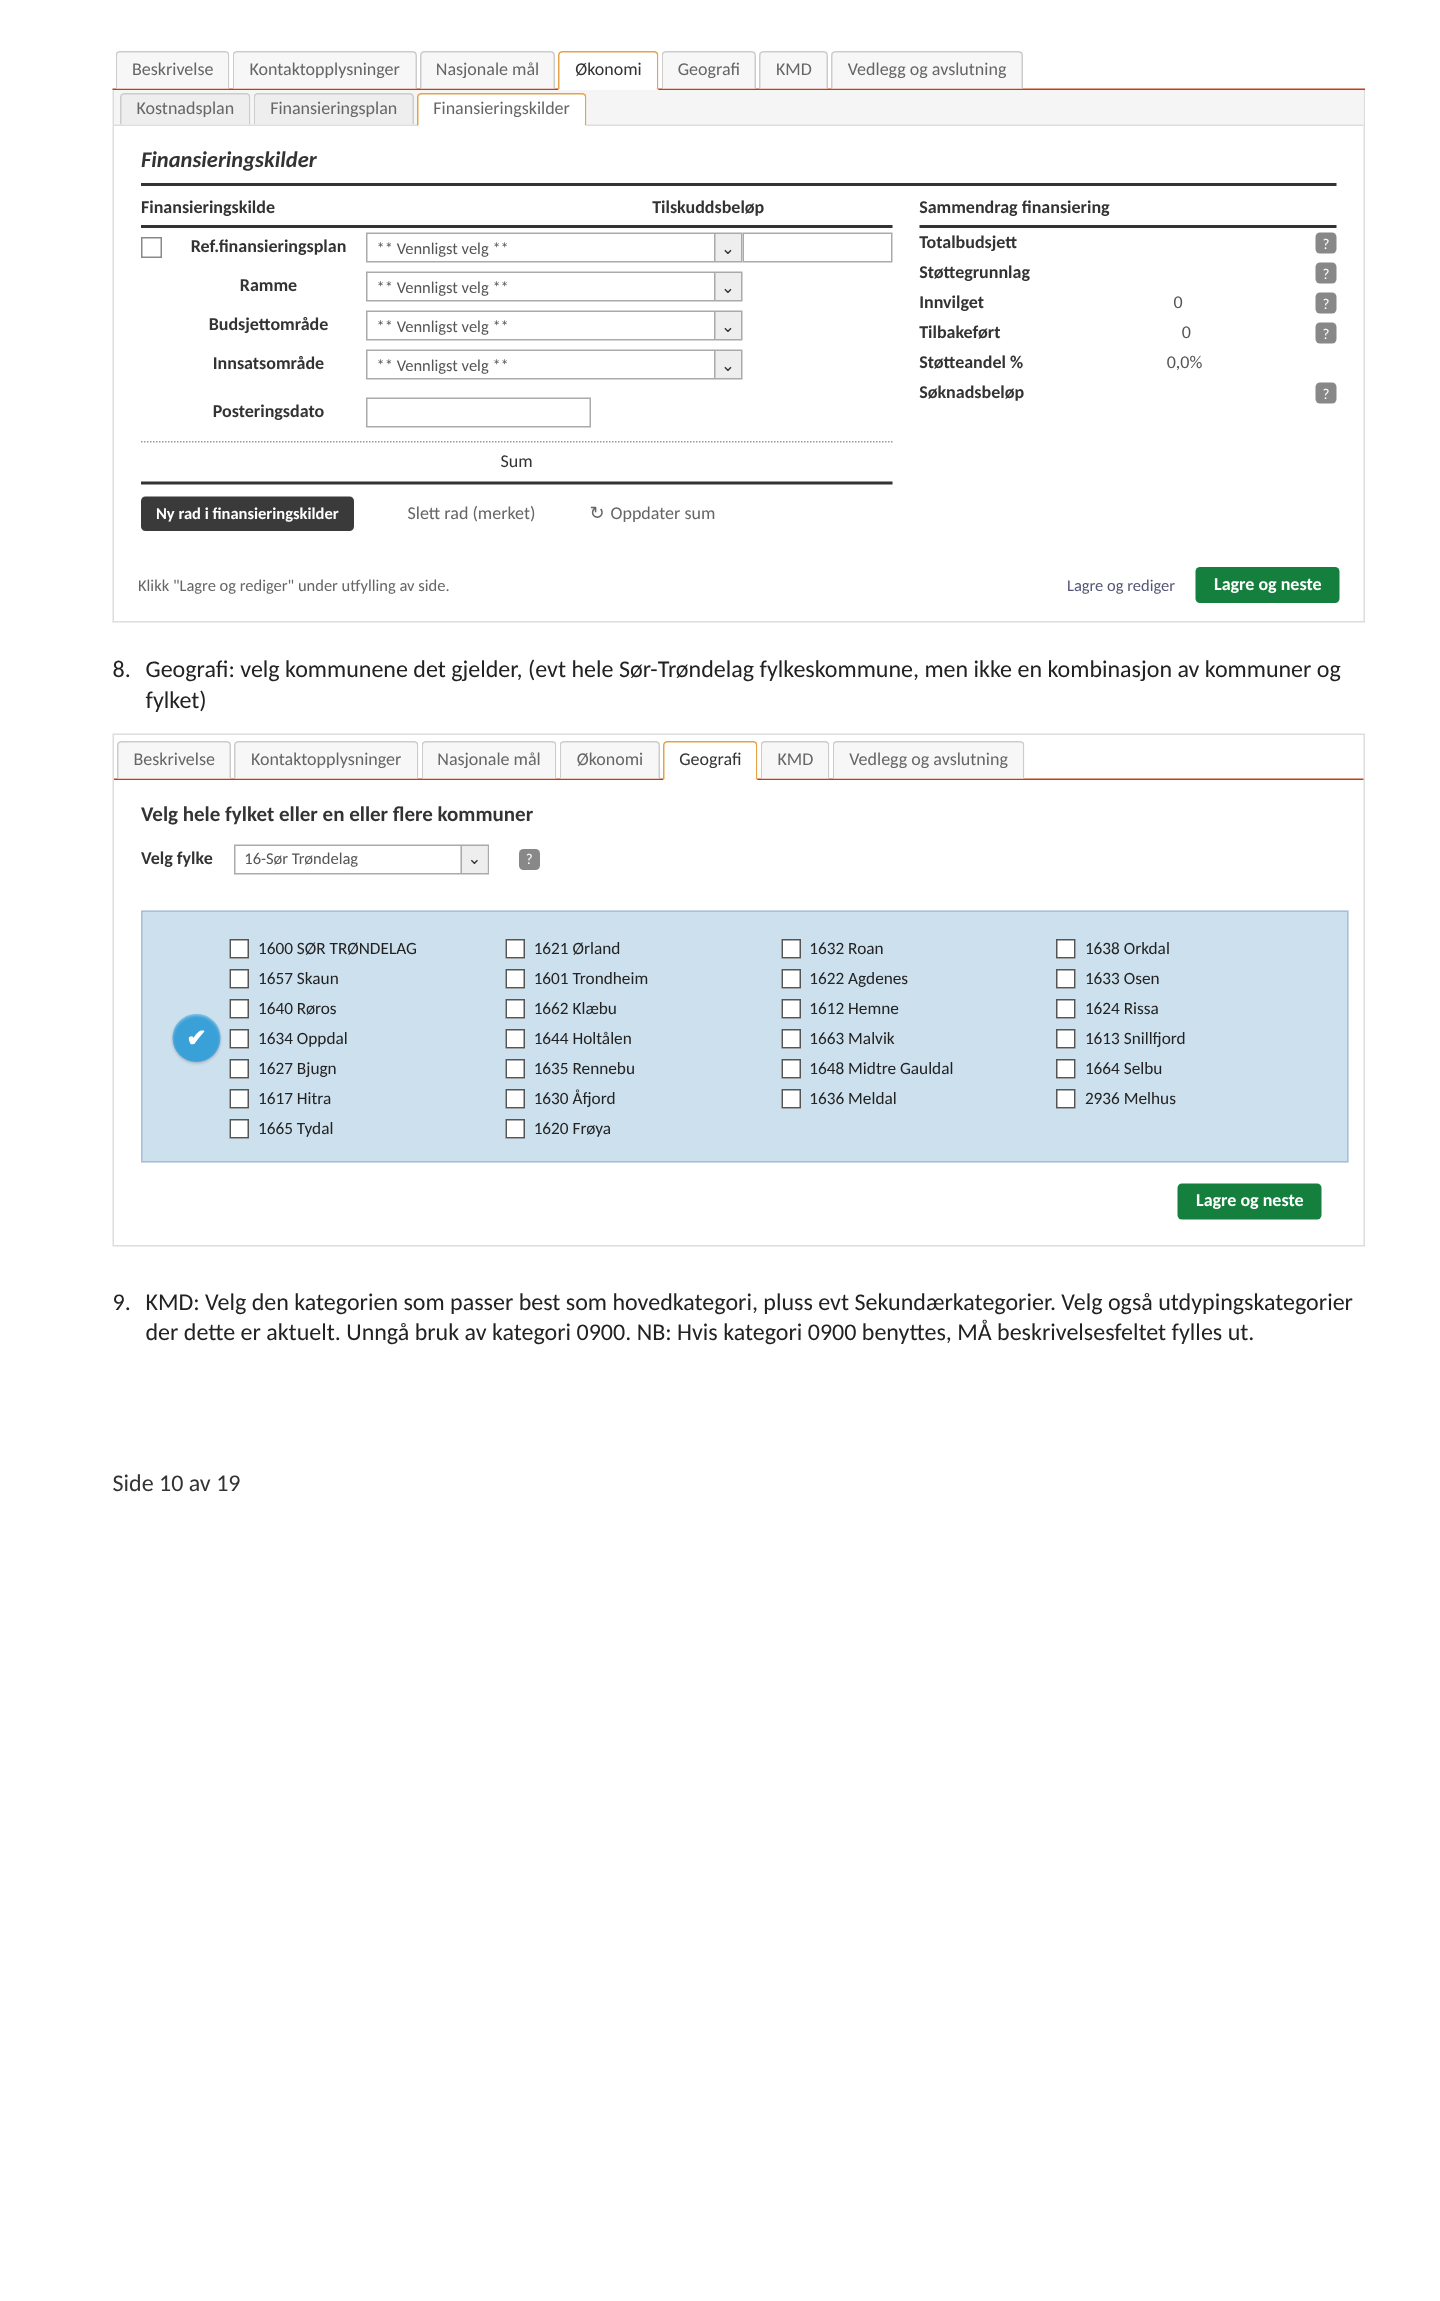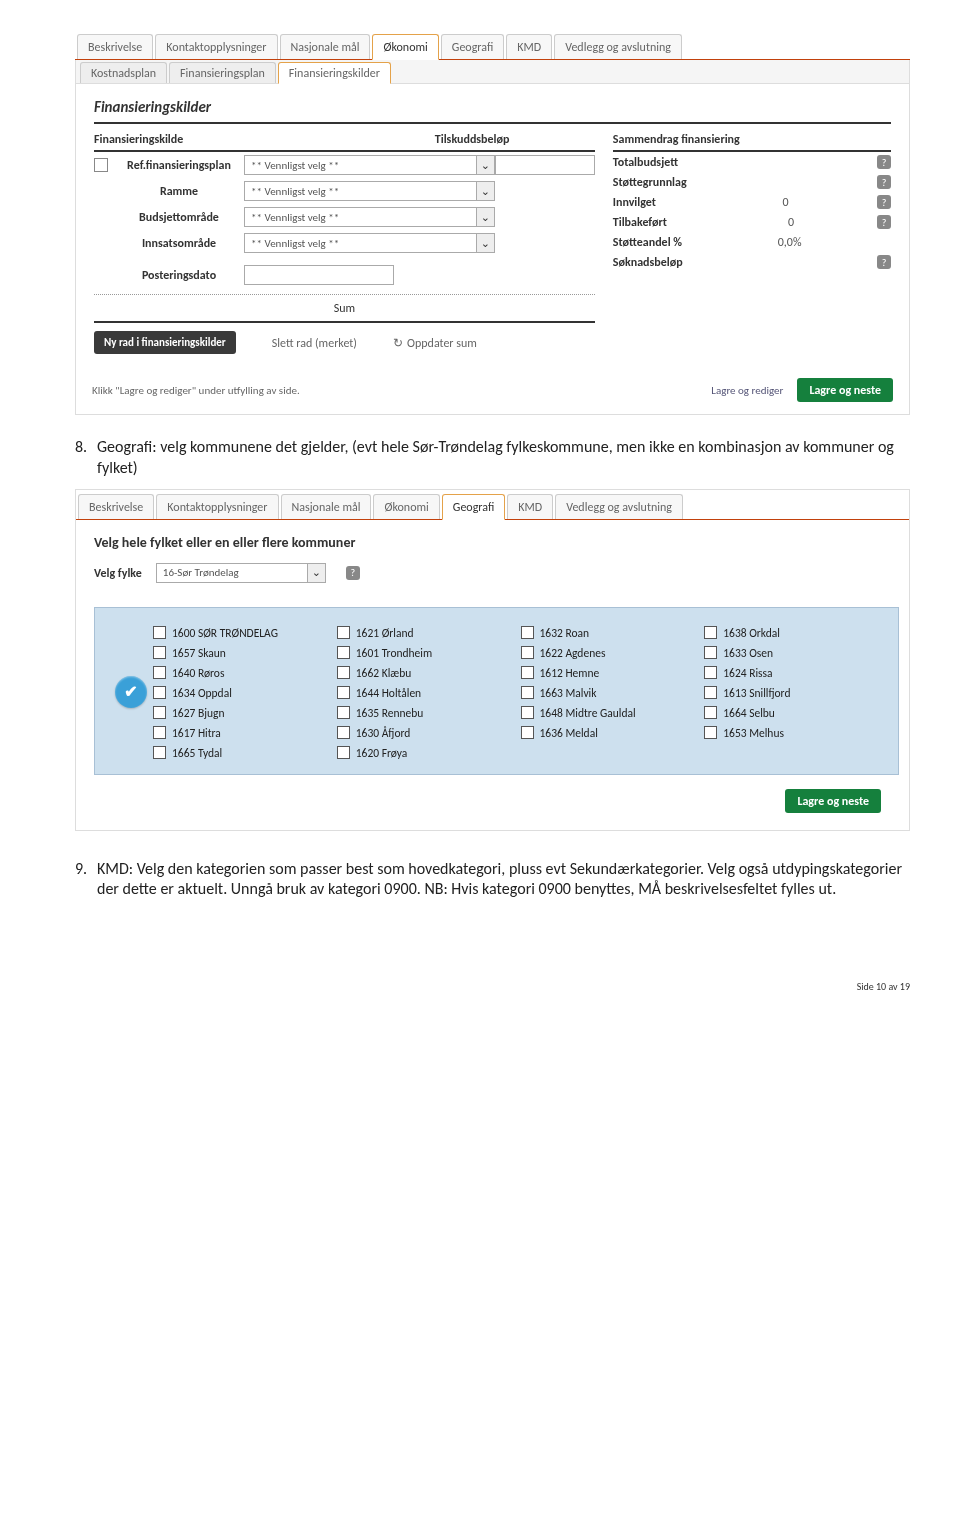--- a/index.html
+++ b/index.html
@@ -63,21 +63,21 @@
   .panel2 { padding: 14px 10px 14px 18px; }
   .panel2 h3 { font-size:14px; margin-bottom:12px; }
   .fylkerow { display:flex; align-items:center; gap:14px; font-size:12px; margin-bottom:24px; }
   .fylkerow .lbl { font-weight:bold; }
   .komgrid-wrap { background:#cde0ee; border:1px solid #a8c0d5; padding:18px 20px 14px 20px; display:flex; gap:6px; }
   .check-circle { width:32px;height:32px;border-radius:50%;background:#3aa0d8;display:flex;align-items:center;justify-content:center;color:#fff;font-weight:bold;font-size:16px;flex-shrink:0; margin-top:50px; box-shadow: 0 1px 2px rgba(0,0,0,.2), inset 0 1px 2px rgba(255,255,255,.4); }
   .komgrid { flex:1; display:grid; grid-template-columns: repeat(4, 1fr); gap: 6px 10px; font-size:11.5px; color:#222; }
   .kom { display:flex; align-items:center; gap:6px; }
   .kom .cb2 { width:13px;height:13px;border:1.5px solid #555;background:#fff;flex-shrink:0; }
   .lagre-row { text-align:right; padding:18px 18px 8px 0; }
-  .page-footer { text-align:right; font-size:10px; color:#333; margin-top:80px; }
+  .page-footer { text-align:left; font-size:16px; color:#333; margin-top:80px; }
 </style>
 </head>
 <body>
 
 <div class="page">
 
   <div>
     <div class="tabbar" id="tabs-main-1">
         <div class="tab">Beskrivelse</div>
         <div class="tab">Kontaktopplysninger</div>
@@ -329,21 +329,21 @@
             <div class="kom">
               <span class="cb2"></span>
               <span>1630 Åfjord</span>
             </div>
             <div class="kom">
               <span class="cb2"></span>
               <span>1636 Meldal</span>
             </div>
             <div class="kom">
               <span class="cb2"></span>
-              <span>1653 Melhus</span>
+              <span>2936 Melhus</span>
             </div>
             <div class="kom">
               <span class="cb2"></span>
               <span>1665 Tydal</span>
             </div>
             <div class="kom">
               <span class="cb2"></span>
               <span>1620 Frøya</span>
             </div>
           </div>

